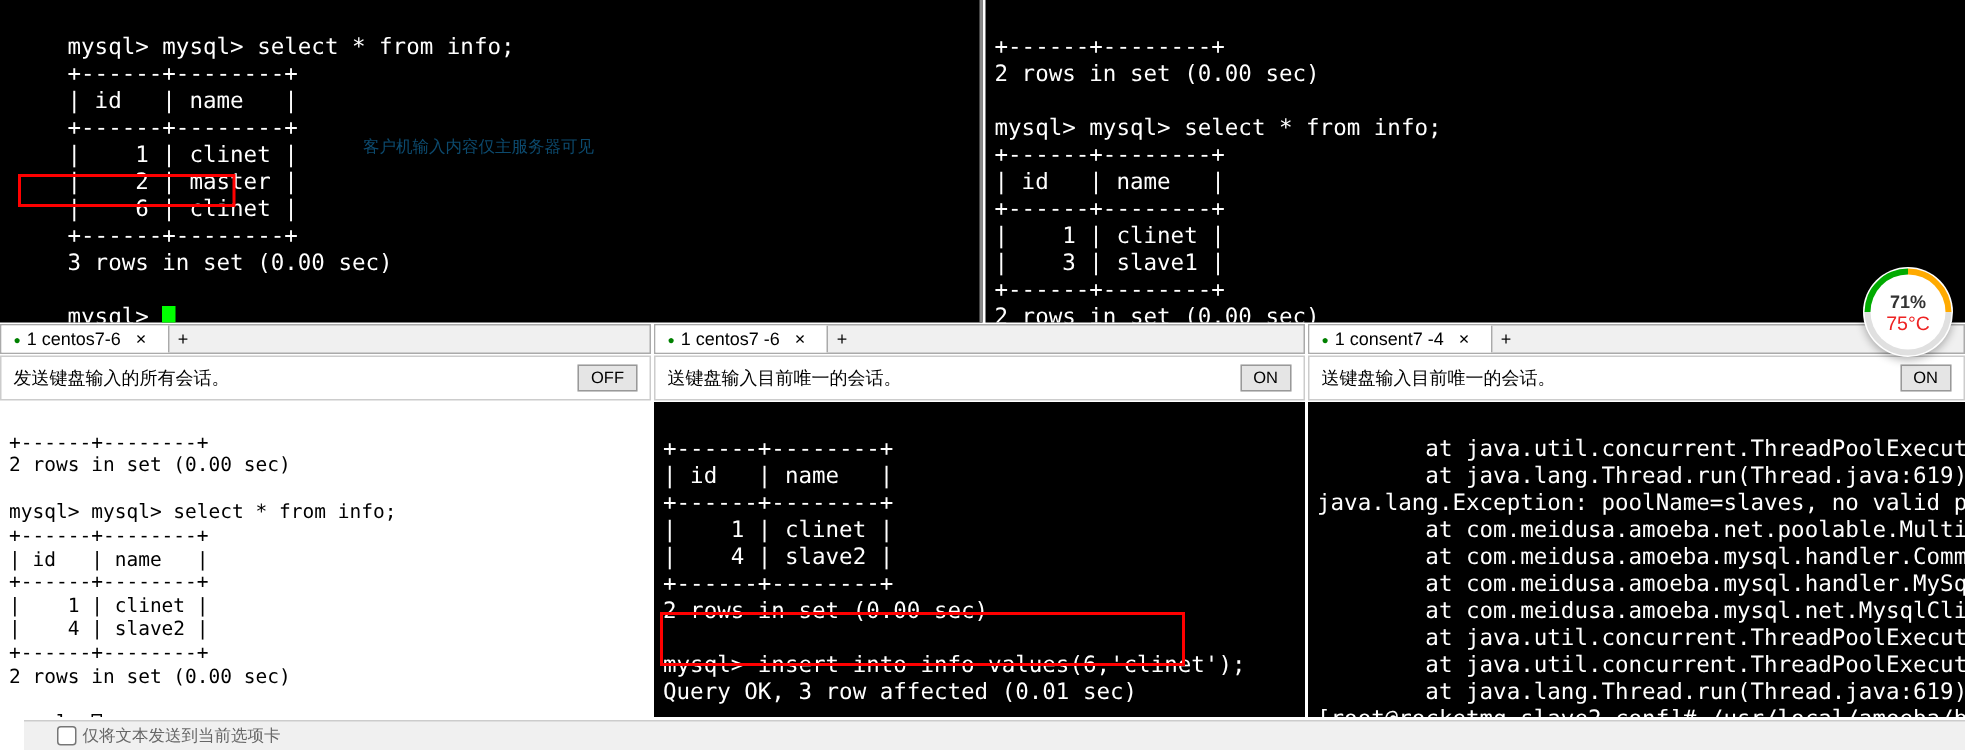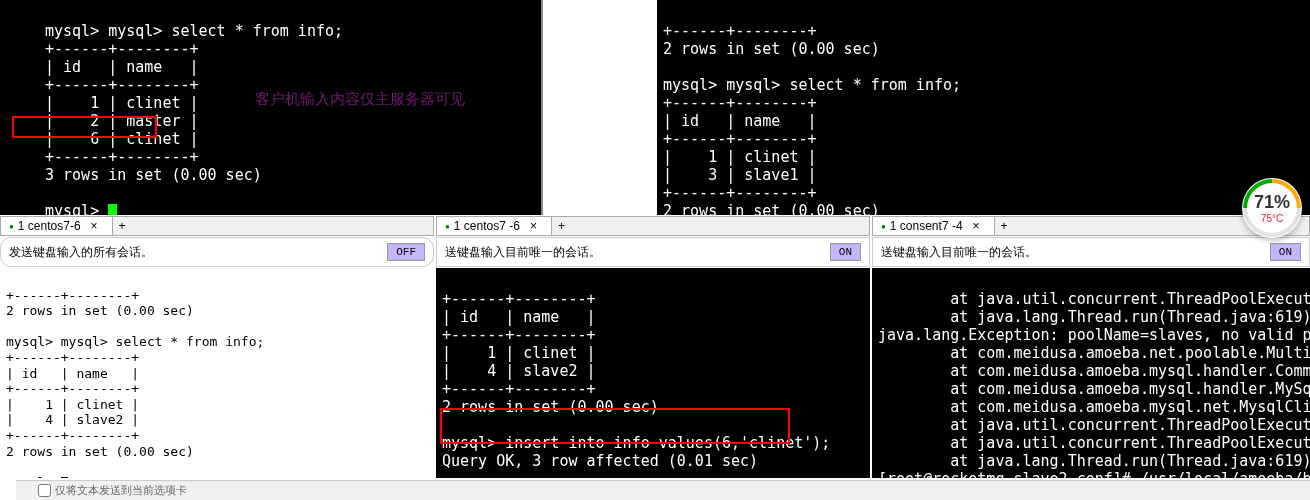--- a/index.html
+++ b/index.html
@@ -15,21 +15,21 @@
     .terminal {
       background: #000;
       color: #fff;
       padding: 4px 6px;
       font-size: 15px;
       line-height: 1.2;
       white-space: pre;
       position: absolute;
       overflow: hidden;
     }
-    .term-top-left { left: 0; top: 0; width: 543px; height: 215px; border-right: 2px solid #888; padding-left: 45px; }
+    .term-top-left { left: 0; top: 0; width: 655px; height: 215px; border-right: 2px solid #888; padding-left: 45px; }
     .term-top-right { left: 657px; top: 0; width: 653px; height: 215px; }
     
     .tab-row {
       position: absolute;
       height: 20px;
       background: #f0f0f0;
       border: 1px solid #aaa;
       display: flex;
       align-items: center;
       font-family: Arial, sans-serif;
@@ -55,44 +55,43 @@
       align-items: center;
       justify-content: space-between;
       padding: 0 8px;
       font-family: Arial, "Microsoft YaHei", sans-serif;
       font-size: 12px;
     }
     .toggle-btn {
       border: 1px solid #999;
       padding: 2px 8px;
       font-size: 11px;
-      background: #c4b5fd;
-      font-family: Liberation Mono, monospace;
+      background: #e5e5e5;
     }
     
     .tab-row-1 { left: 0; top: 216px; width: 434px; }
     .tab-row-2 { left: 436px; top: 216px; width: 434px; }
     .tab-row-3 { left: 872px; top: 216px; width: 438px; }
     
-    .msg-bar-1 { left: 0; top: 237px; width: 434px; border-radius: 11px; }
+    .msg-bar-1 { left: 0; top: 237px; width: 434px; }
     .msg-bar-2 { left: 436px; top: 237px; width: 434px; }
     .msg-bar-3 { left: 872px; top: 237px; width: 438px; }
     
     .term-bl { left: 0; top: 268px; width: 434px; height: 210px; font-size: 13px; background: #fff; color: #000; }
     .term-bm { left: 436px; top: 268px; width: 434px; height: 210px; }
     .term-br { left: 872px; top: 268px; width: 438px; height: 210px; }
     
     .cursor { background: #0f0; display: inline-block; width: 9px; height: 15px; vertical-align: middle; }
     .cursor-blk-empty { border: 1px solid #000; display: inline-block; width: 7px; height: 12px; vertical-align: middle; }
     
     .red-box {
       border: 2px solid red;
       position: absolute;
     }
-    .red-text { color: #701a75; position: absolute; font-family: "Microsoft YaHei", sans-serif; font-size: 15px; margin-left: 13px; }
+    .red-text { color: #0c4a6e; position: absolute; font-family: "Microsoft YaHei", sans-serif; font-size: 11px; }
     
     .cpu-gauge {
       position: absolute;
       right: 8px;
       top: 178px;
       width: 60px;
       height: 60px;
       border-radius: 50%;
       background: #fff;
       box-shadow: 0 2px 6px rgba(0,0,0,0.3);
@@ -103,22 +102,22 @@
     }
     .gauge-ring {
       position: absolute;
       width: 58px; height: 58px;
       border-radius: 50%;
       border: 4px solid #e0e0e0;
       border-top-color: #0a0;
       border-right-color: #fa0;
       transform: rotate(-45deg);
     }
-    .gauge-val { font-size: 18px; font-weight: bold; color: #333; font-family: Arial; }
-    .gauge-temp { font-size: 10px; color: #e22; font-family: Arial; }
+    .gauge-val { font-size: 12px; font-weight: bold; color: #333; font-family: Arial; }
+    .gauge-temp { font-size: 13px; color: #e22; font-family: Arial; }
     
     .watermark {
       position: absolute;
       right: 15px;
       bottom: 5px;
       color: #bbb;
       font-size: 12px;
       font-family: Arial, "Microsoft YaHei";
     }
     .footer {

